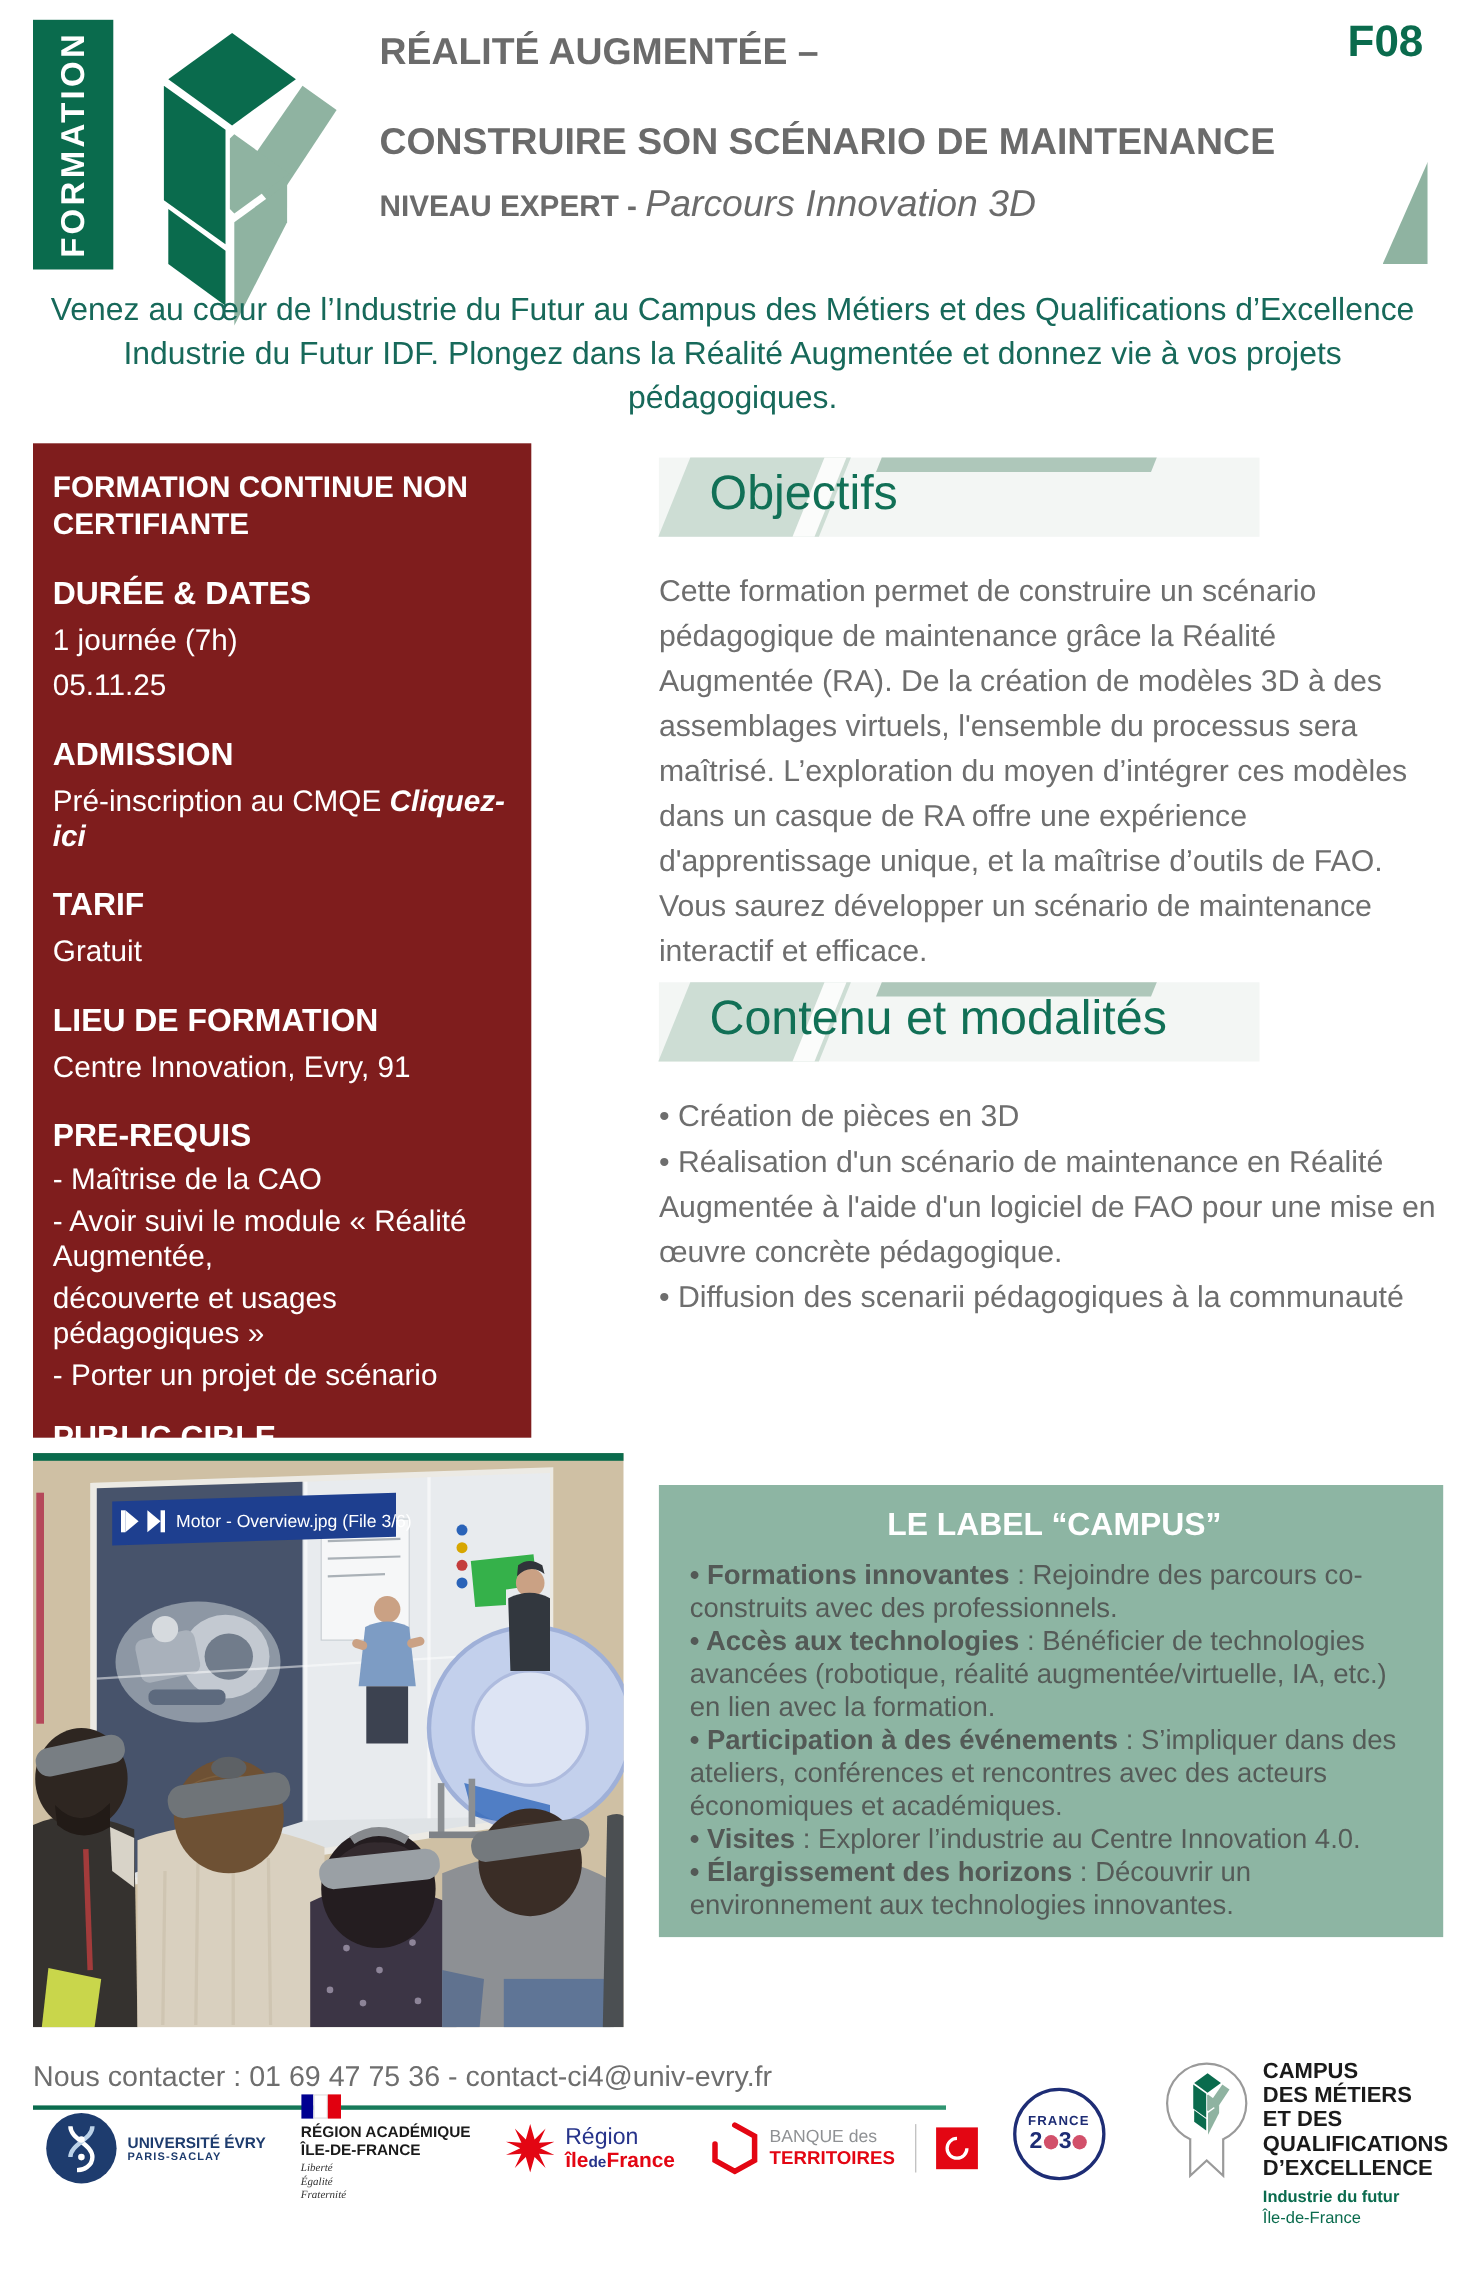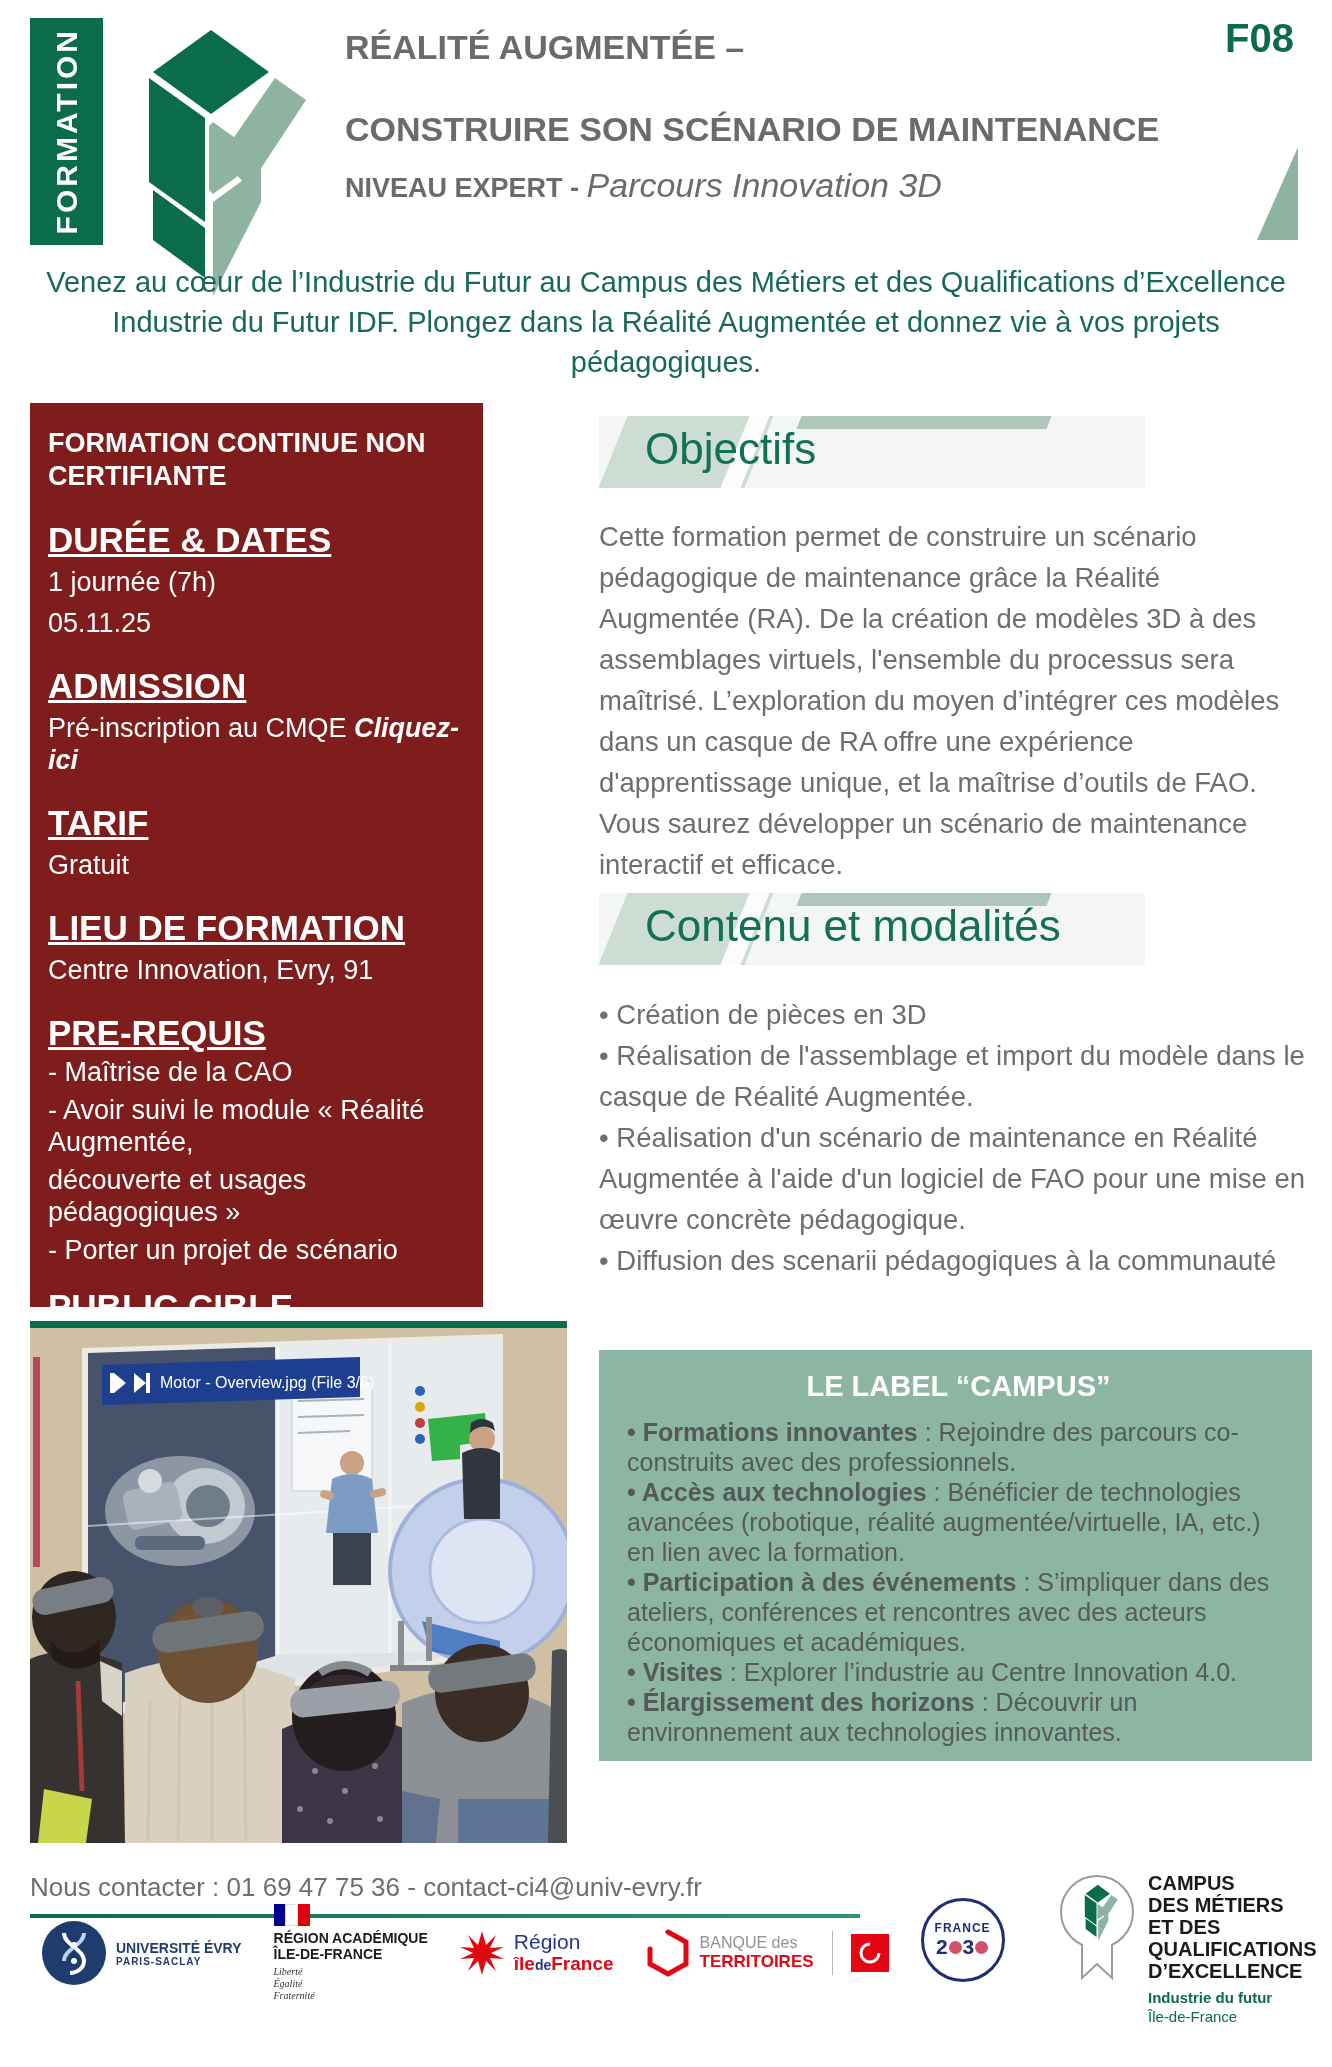--- a/index.html
+++ b/index.html
@@ -31,21 +31,21 @@
   .intro{
     position:absolute;left:40px;top:262px;width:1252px;text-align:center;
     color:#17695a;font-size:29px;line-height:40px;
   }
   
   .sidebar{
     position:absolute;left:30px;top:403px;width:453px;height:904px;
     background:#7f1d1d;color:#ffffff;box-sizing:border-box;padding:24px 14px 0 18px;
   }
   .sb-banner{font-size:27px;font-weight:bold;line-height:33px;}
-  .s-title{font-size:35px;font-weight:bold;line-height:34px;margin-top:30px;text-decoration:underline;}
+  .s-title{font-size:29px;font-weight:bold;line-height:34px;margin-top:30px;}
   .s-line{font-size:27px;line-height:32px;margin-top:9px;}
   .s-line.tight{margin-top:6px;}
   .sb-link{font-weight:bold;font-style:italic;color:#ffffff;text-decoration:none;}
   
   .photo{position:absolute;left:30px;top:1321px;width:537px;height:522px;}
   
   .right-col{position:absolute;left:599px;top:416px;width:713px;height:1430px;}
   .band{position:absolute;left:0;width:546px;height:72px;background:#f3f6f4;}
   .band .p-light{position:absolute;left:14px;top:0;width:146px;height:72px;background:#cdddd4;transform:skewX(-22deg);}
   .band .p-white{position:absolute;left:136px;top:0;width:20px;height:72px;background:#fbfcfb;transform:skewX(-22deg);}
@@ -283,21 +283,20 @@
 
   <div class="band band-contenu">
     <span class="p-light"></span>
     <span class="p-white"></span>
     <span class="p-bar"></span>
     <h2>Contenu et modalités</h2>
   </div>
 
   <div class="contenu-list">
     <p>•  Création de pièces en 3D</p>
-    <p>•  Réalisation de l'assemblage et import du modèle dans le casque de Réalité Augmentée.</p>
     <p>•  Réalisation d'un scénario de maintenance en Réalité Augmentée à l'aide d'un logiciel de FAO pour une mise en œuvre concrète pédagogique.</p>
     <p>•  Diffusion des scenarii pédagogiques à la communauté</p>
   </div>
 
   <div class="label-box">
     <p class="lb-title">LE LABEL “CAMPUS”</p>
     <p class="lb-item"><b>• Formations innovantes</b><span> : Rejoindre des parcours co-construits avec des professionnels.</span></p>
     <p class="lb-item"><b>• Accès aux technologies</b><span> : Bénéficier de technologies avancées (robotique, réalité augmentée/virtuelle, IA, etc.) en lien avec la formation.</span></p>
     <p class="lb-item"><b>• Participation à des événements</b><span> : S’impliquer dans des ateliers, conférences et rencontres avec des acteurs économiques et académiques.</span></p>
     <p class="lb-item"><b>• Visites</b><span> : Explorer l’industrie au Centre Innovation 4.0.</span></p>

